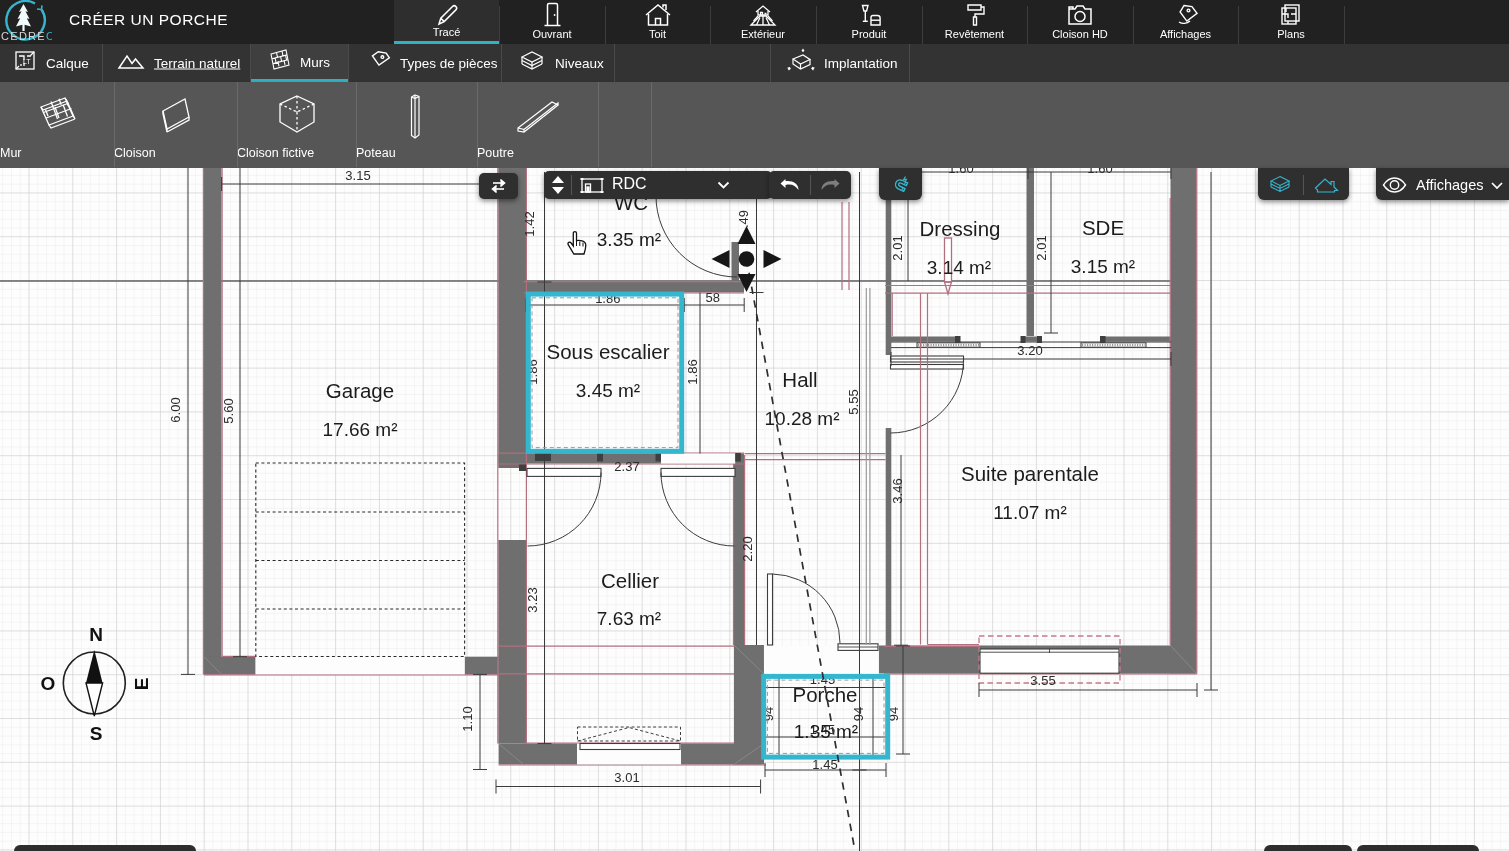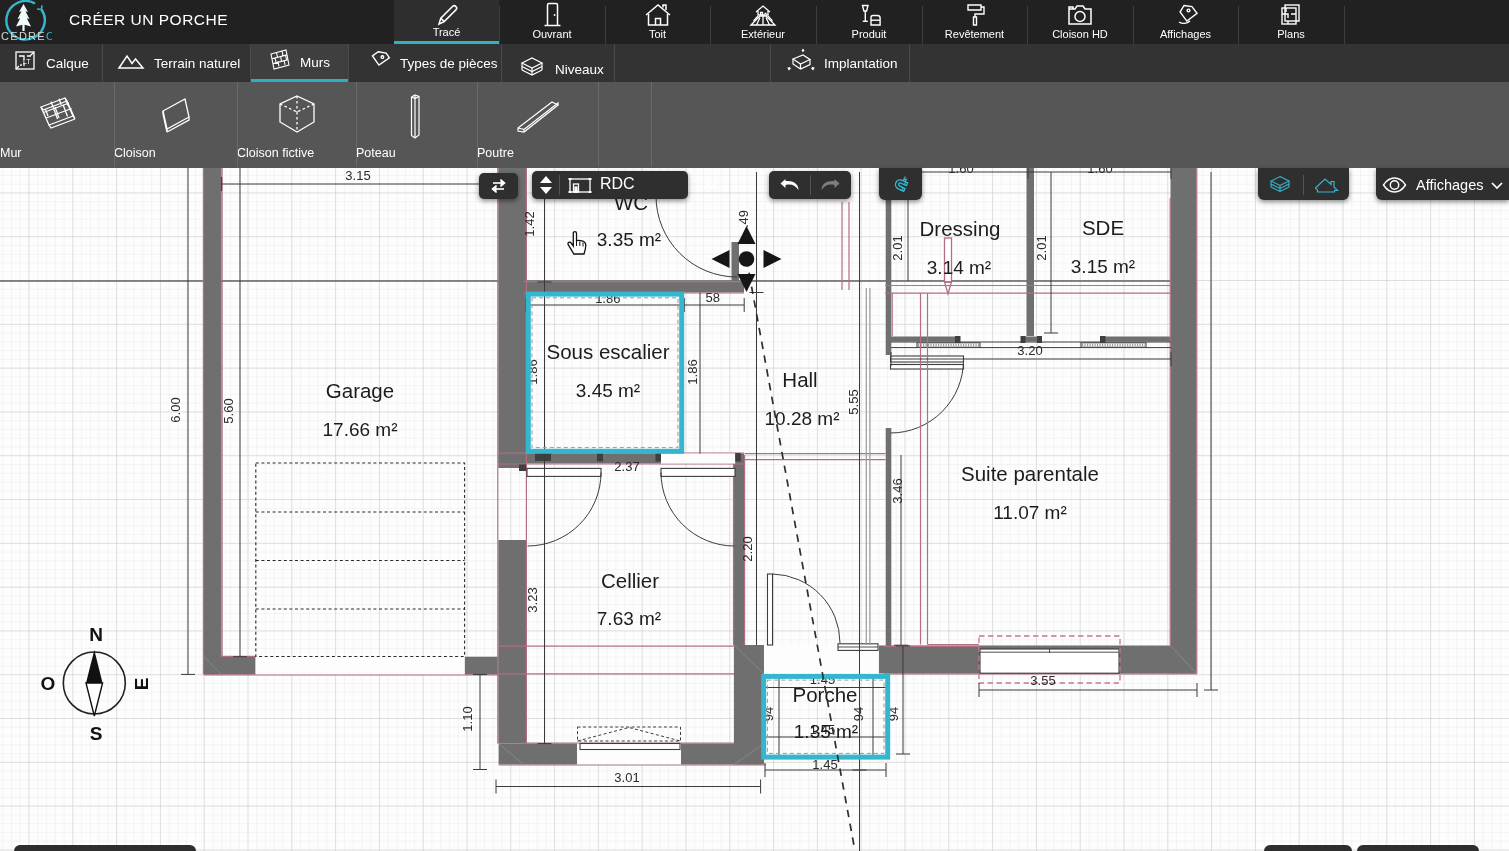--- a/index.html
+++ b/index.html
@@ -135,37 +135,37 @@
             <path d="M22 3 l-3.5 3.5 M4 20 l3 -3"></path>
             <path d="M7 7 h5 v4 M12 17 v-3 M15 7 h4 M9 17 v-2"></path>
             <text x="11" y="15" font-size="7" fill="#fff" stroke="none" font-family="Liberation Sans">LT</text>
           </svg></div>
     <div class="lb" style="left:46px;">Calque</div>
   </div>
   <div class="tab2" style="left:102px;width:149px;">
     <div class="ic" style="left:14px;"><svg width="30" height="22" viewBox="0 0 30 22" fill="none" stroke="#fff" stroke-width="1.5">
             <path d="M3 18 L11 6 L16 13.5 L19.5 9 L27 18 Z"></path>
           </svg></div>
-    <div class="lb" style="left:52px;">Terrain naturel</div>
+    <div class="lb" style="left:52px;text-decoration:underline;">Terrain naturel</div>
   </div>
   <div class="tab2" style="left:251px;width:97px;background:#3f3f3f;border-bottom:3px solid #2fb3c4;height:38px;">
     <div class="ic" style="left:15px;"><svg width="28" height="26" viewBox="0 0 28 26" fill="none" stroke="#fff" stroke-width="1.1">
             <path d="M5 7 L20 3 L23 18 L8 22 Z" fill="none"></path>
             <path d="M6 11.8 L21 7.9 M7 16.6 L22 12.8 M10.5 5.5 l1 4.8 M16 4 l1 4.8 M9 10.5 l1 4.8 M14.5 9 l1 4.8 M19.5 7.8 l1 4.8 M12 14.4 l1 4.9 M18 13 l1 4.8"></path>
           </svg></div>
     <div class="lb" style="left:49px;">Murs</div>
   </div>
   <div class="tab2" style="left:348px;width:153px;">
     <div class="ic" style="left:18px;"><svg width="26" height="24" viewBox="0 0 26 24" fill="none" stroke="#fff" stroke-width="1.4">
             <path d="M11 3 h8 l4 4 -9 9 -8 -8 Z" transform="rotate(10 13 10)"></path>
             <circle cx="16" cy="7.5" r="1.3" transform="rotate(10 13 10)"></circle>
           </svg></div>
     <div class="lb" style="left:52px;">Types de pièces</div>
   </div>
-  <div class="tab2" style="left:501px;width:110px;margin-top:6px;">
+  <div class="tab2" style="left:501px;width:110px;">
     <div class="ic" style="left:17px;"><svg width="28" height="28" viewBox="0 0 28 28" fill="none" stroke="#fff" stroke-width="1.2">
             <path d="M4 10 L14 5 L24 10 L14 15 Z"></path>
             <path d="M4 13.5 L14 18.5 L24 13.5"></path>
             <path d="M4 17 L14 22 L24 17"></path>
             <path d="M4 10 v7 M24 10 v7 M14 15 v7"></path>
           </svg></div>
     <div class="lb" style="left:54px;">Niveaux</div>
   </div>
   <div class="tab2" style="left:770px;width:139px;">
     <div class="ic" style="left:16px;"><svg width="30" height="28" viewBox="0 0 30 28" fill="none" stroke="#fff" stroke-width="1.2">
@@ -535,21 +535,21 @@
 </svg>
 
 <div class="panel" id="p-swap" style="left:479px;top:173px;width:39px;height:26px;">
   <svg style="position:absolute;left:10px;top:4px;" width="19" height="18" viewBox="0 0 19 18" fill="none" stroke="#fff" stroke-width="1.6">
     <path d="M4 6 h11"></path>
         <path d="M11.5 2.5 L15.5 6 L11.5 9.5" fill="#fff"></path>
     <path d="M15 12 h-11"></path>
         <path d="M7.5 8.5 L3.5 12 L7.5 15.5" fill="#fff"></path>
   </svg>
 </div>
-<div class="panel" id="p-rdc" style="left:532px;top:171px;width:156px;height:28px;padding-left:40px;">
+<div class="panel" id="p-rdc" style="left:544px;top:171px;width:228px;height:28px;padding-left:40px;">
   <svg style="position:absolute;left:7px;top:4px;" width="14" height="20" viewBox="0 0 14 20">
     <path d="M7 1 L13 8 H1 Z" fill="#fff"></path>
     <path d="M7 19 L13 12 H1 Z" fill="#fff"></path>
   </svg>
   <div style="position:absolute;left:27px;top:4px;width:1px;height:20px;background:#555;"></div>
   <svg style="position:absolute;left:35px;top:5px;" width="26" height="19" viewBox="0 0 26 19" fill="none" stroke="#fff" stroke-width="1.3">
     <rect x="3" y="3" width="20" height="13"></rect>
     <path d="M1.5 3 h3 M1.5 16 h3 M21.5 3 h3 M21.5 16 h3" stroke-width="2"></path>
     <rect x="6.5" y="8" width="5" height="8"></rect>
     <rect x="8" y="11" width="2" height="5" fill="#fff"></rect>

